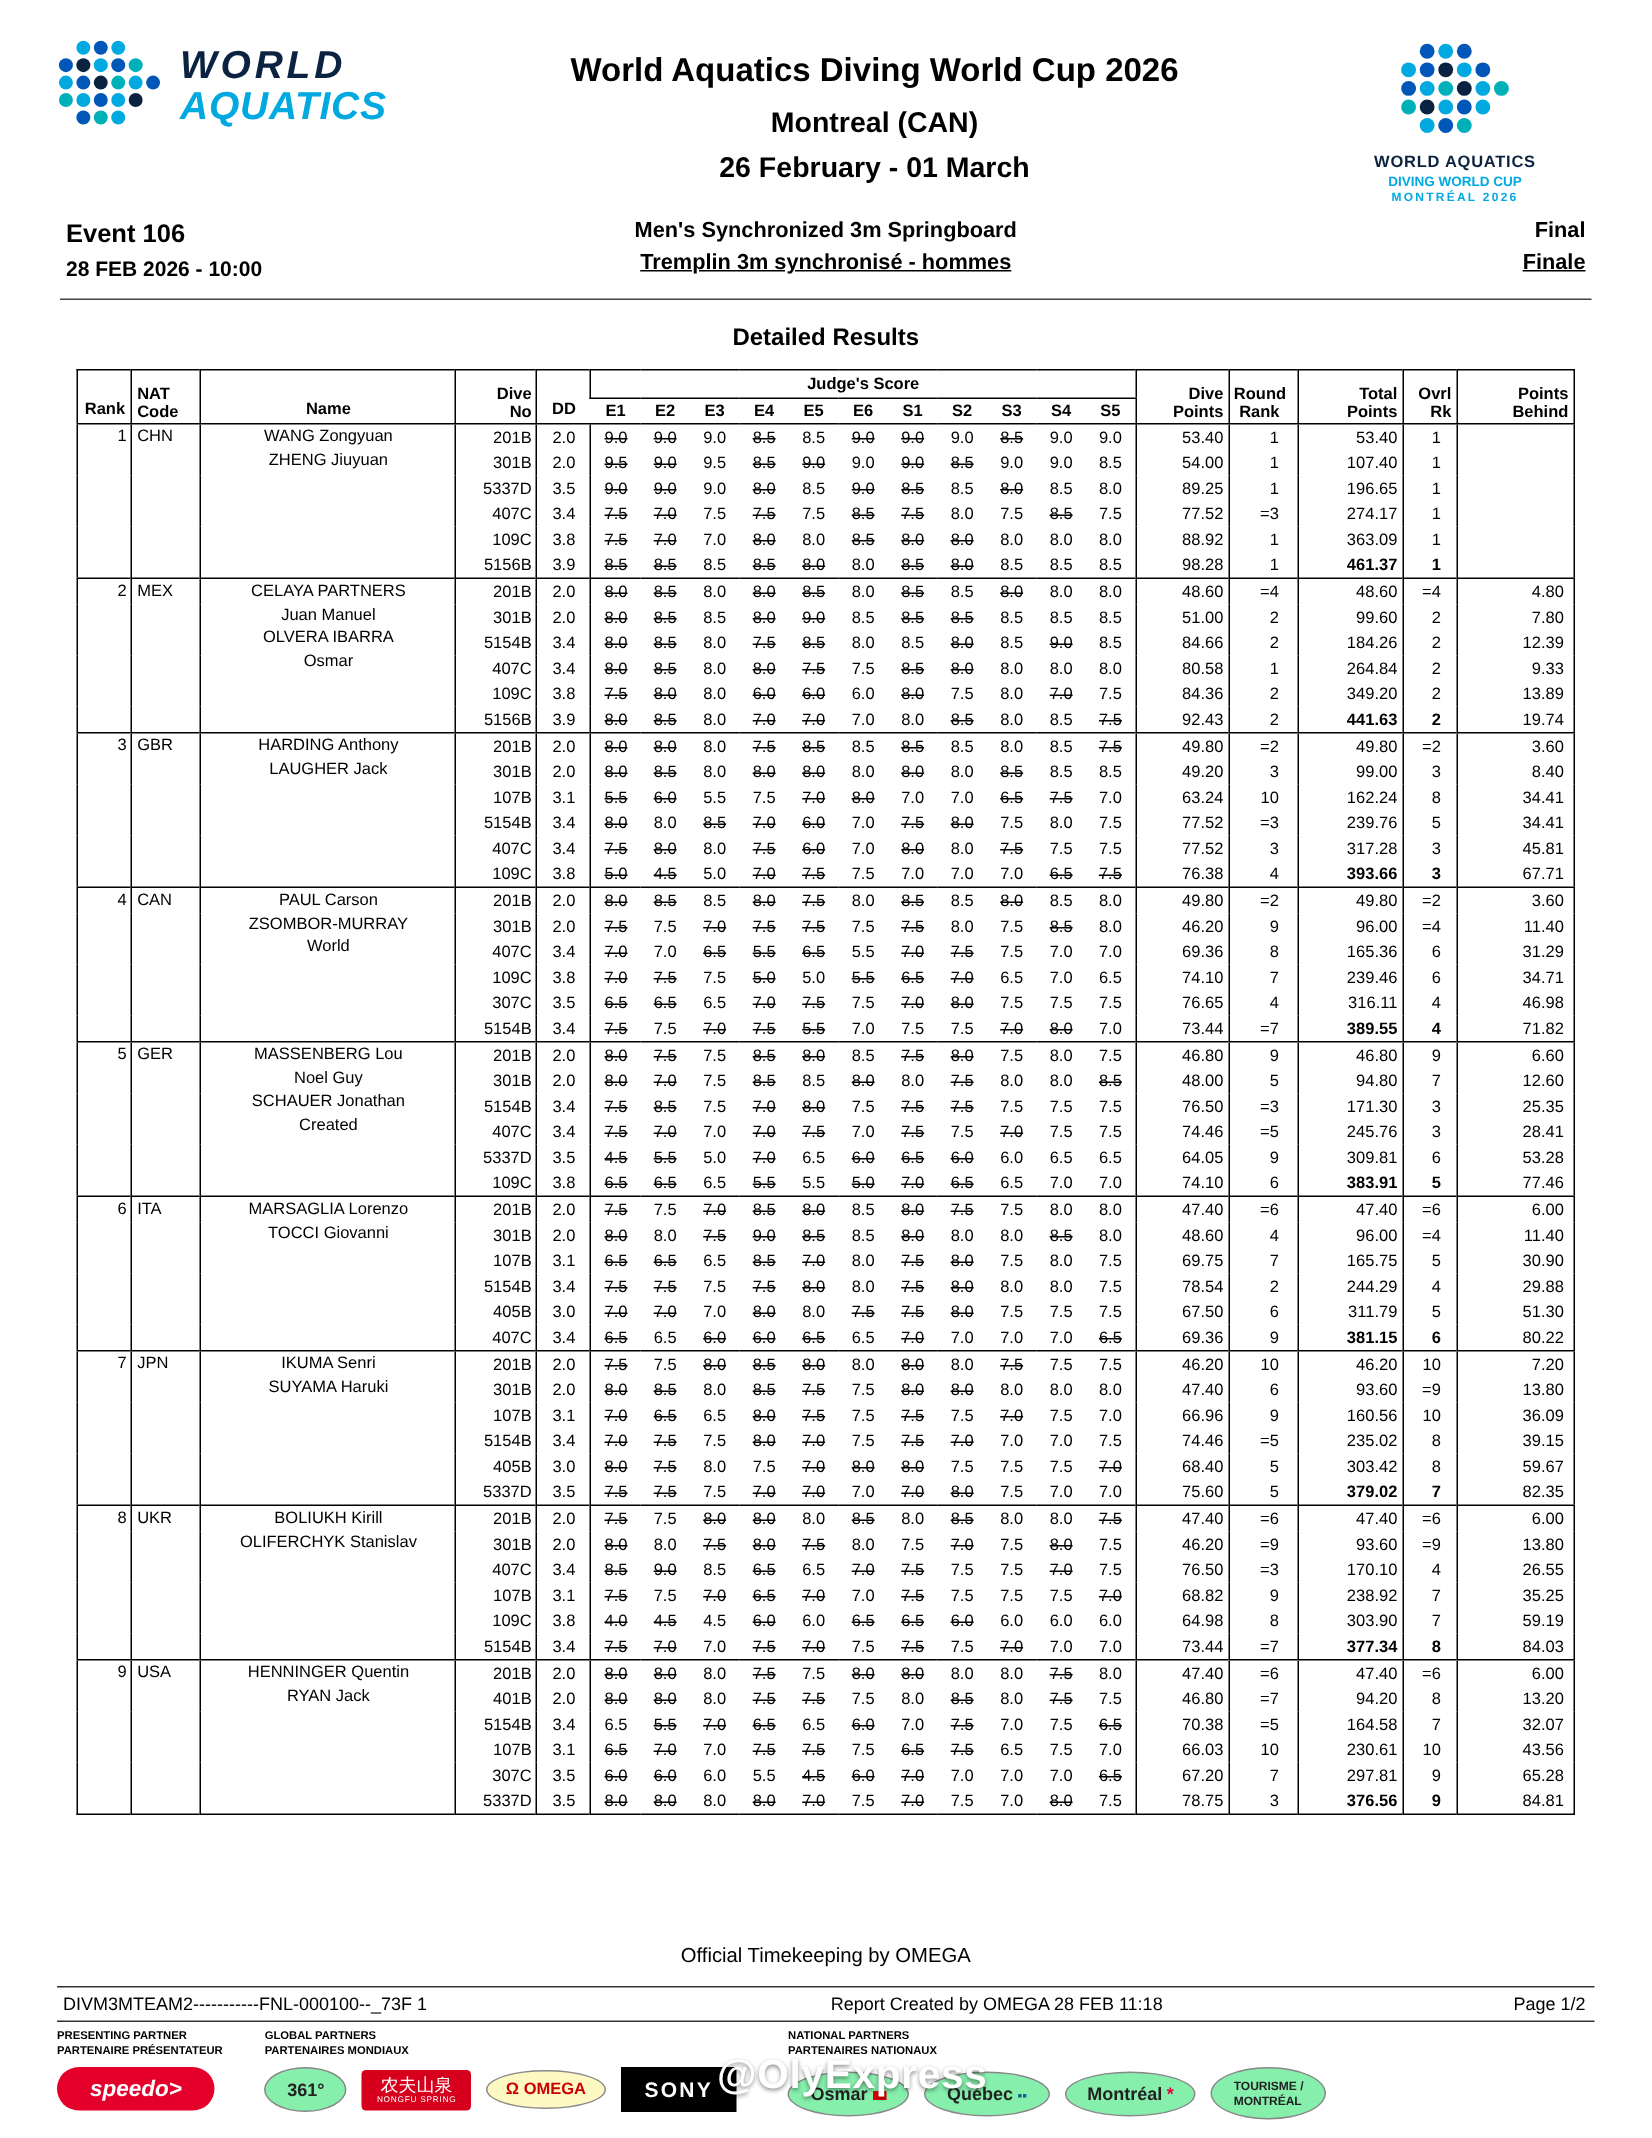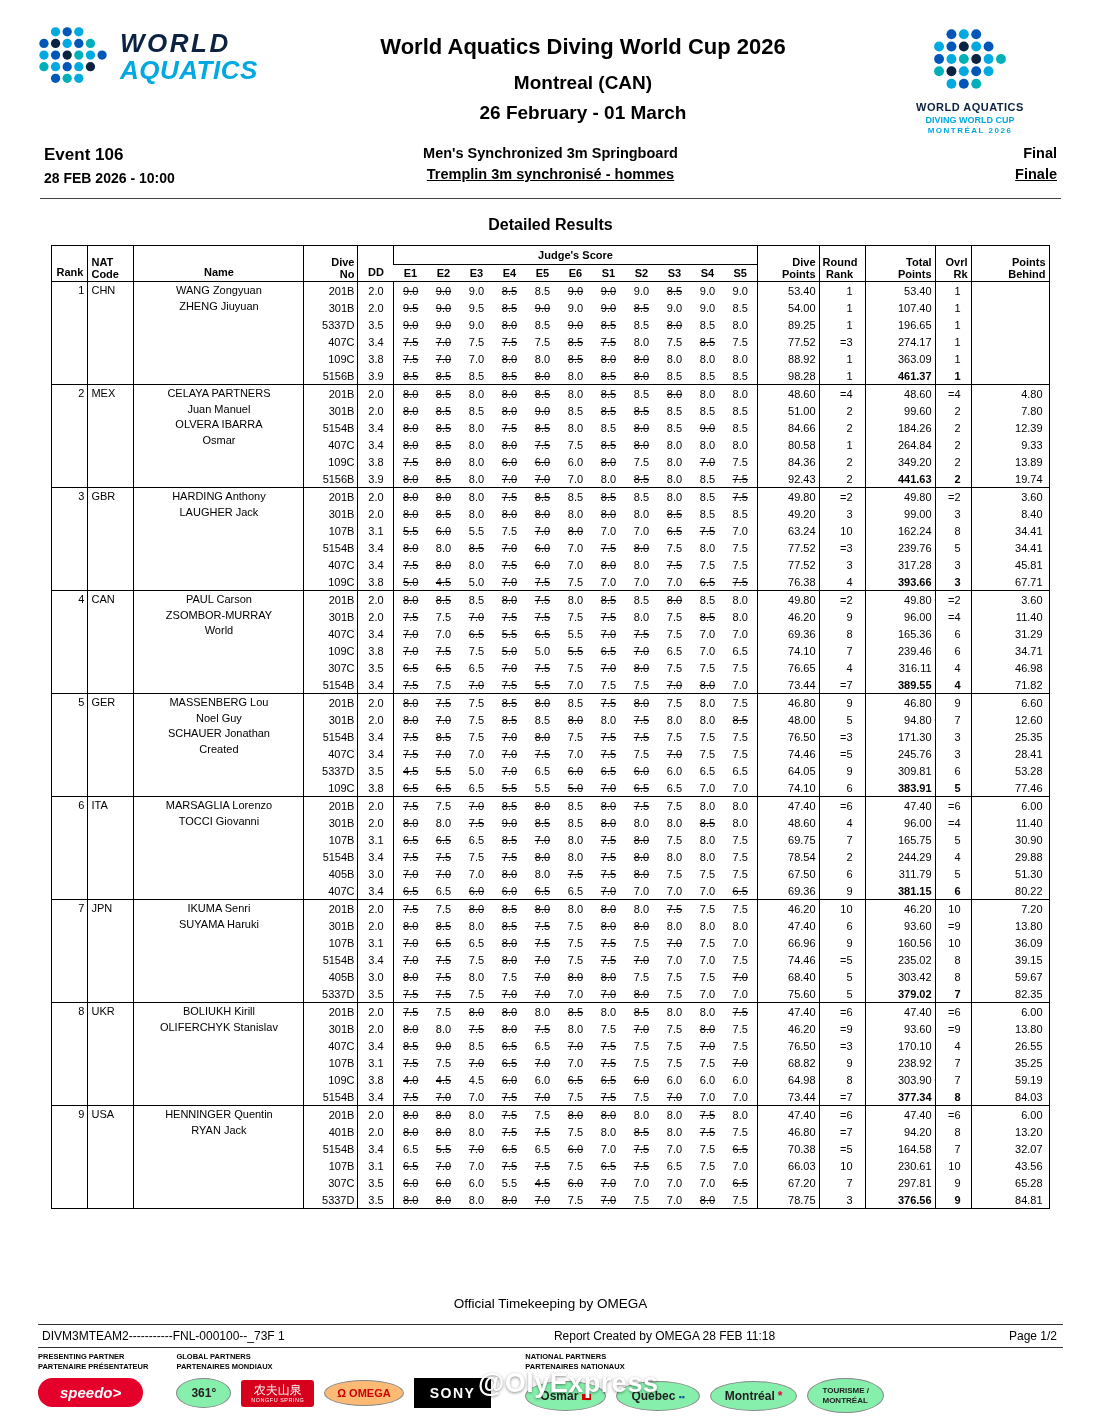--- a/index.html
+++ b/index.html
@@ -81,21 +81,21 @@
   .pg-head { font-size:7.5px; font-weight:bold; line-height:1.35; }
   .pg-logos { display:flex; align-items:center; gap:10px; margin-top:6px; }
   .speedo { background:#e4002b; color:#fff; border-radius:16px; padding:6px 22px;
             font-weight:bold; font-style:italic; font-size:15px; }
   .oval { border:1.5px solid #888; border-radius:50%; padding:7px 14px; font-size:12px;
           font-weight:bold; color:#222; background:#86efac; display:inline-block; }
   .nongfu { background:#d6001c; color:#fff; text-align:center; padding:4px 10px; border-radius:3px; }
   .nongfu .zh { font-size:12px; line-height:1.1; }
   .nongfu .en { font-size:5.5px; letter-spacing:.5px; }
   .omega { border:1.5px solid #888; border-radius:50%; padding:6px 12px; color:#c00;
-           font-weight:bold; font-size:11px; background:#fdba74; }
+           font-weight:bold; font-size:11px; background:#fef9c3; }
   .sony { background:#000; color:#fff; font-weight:bold; letter-spacing:1.5px; padding:7px 16px; font-size:14px; }
   .flag { display:inline-block; width:9px; height:6px; background:#d00; margin-left:4px; }
   .qc-dots { color:#095797; font-size:9px; margin-left:3px; }
   .mtl-star { color:#e4003a; font-weight:bold; margin-left:3px; }
   .tour { font-size:8px; line-height:1.2; font-weight:bold; }
   .watermark { position:absolute; top:1368px; left:478px; font-size:27px; font-weight:bold;
                color:#fff; text-shadow:0 1px 3px rgba(0,0,0,.45); letter-spacing:.5px; z-index:5; }
 </style>
 </head>
 <body>

